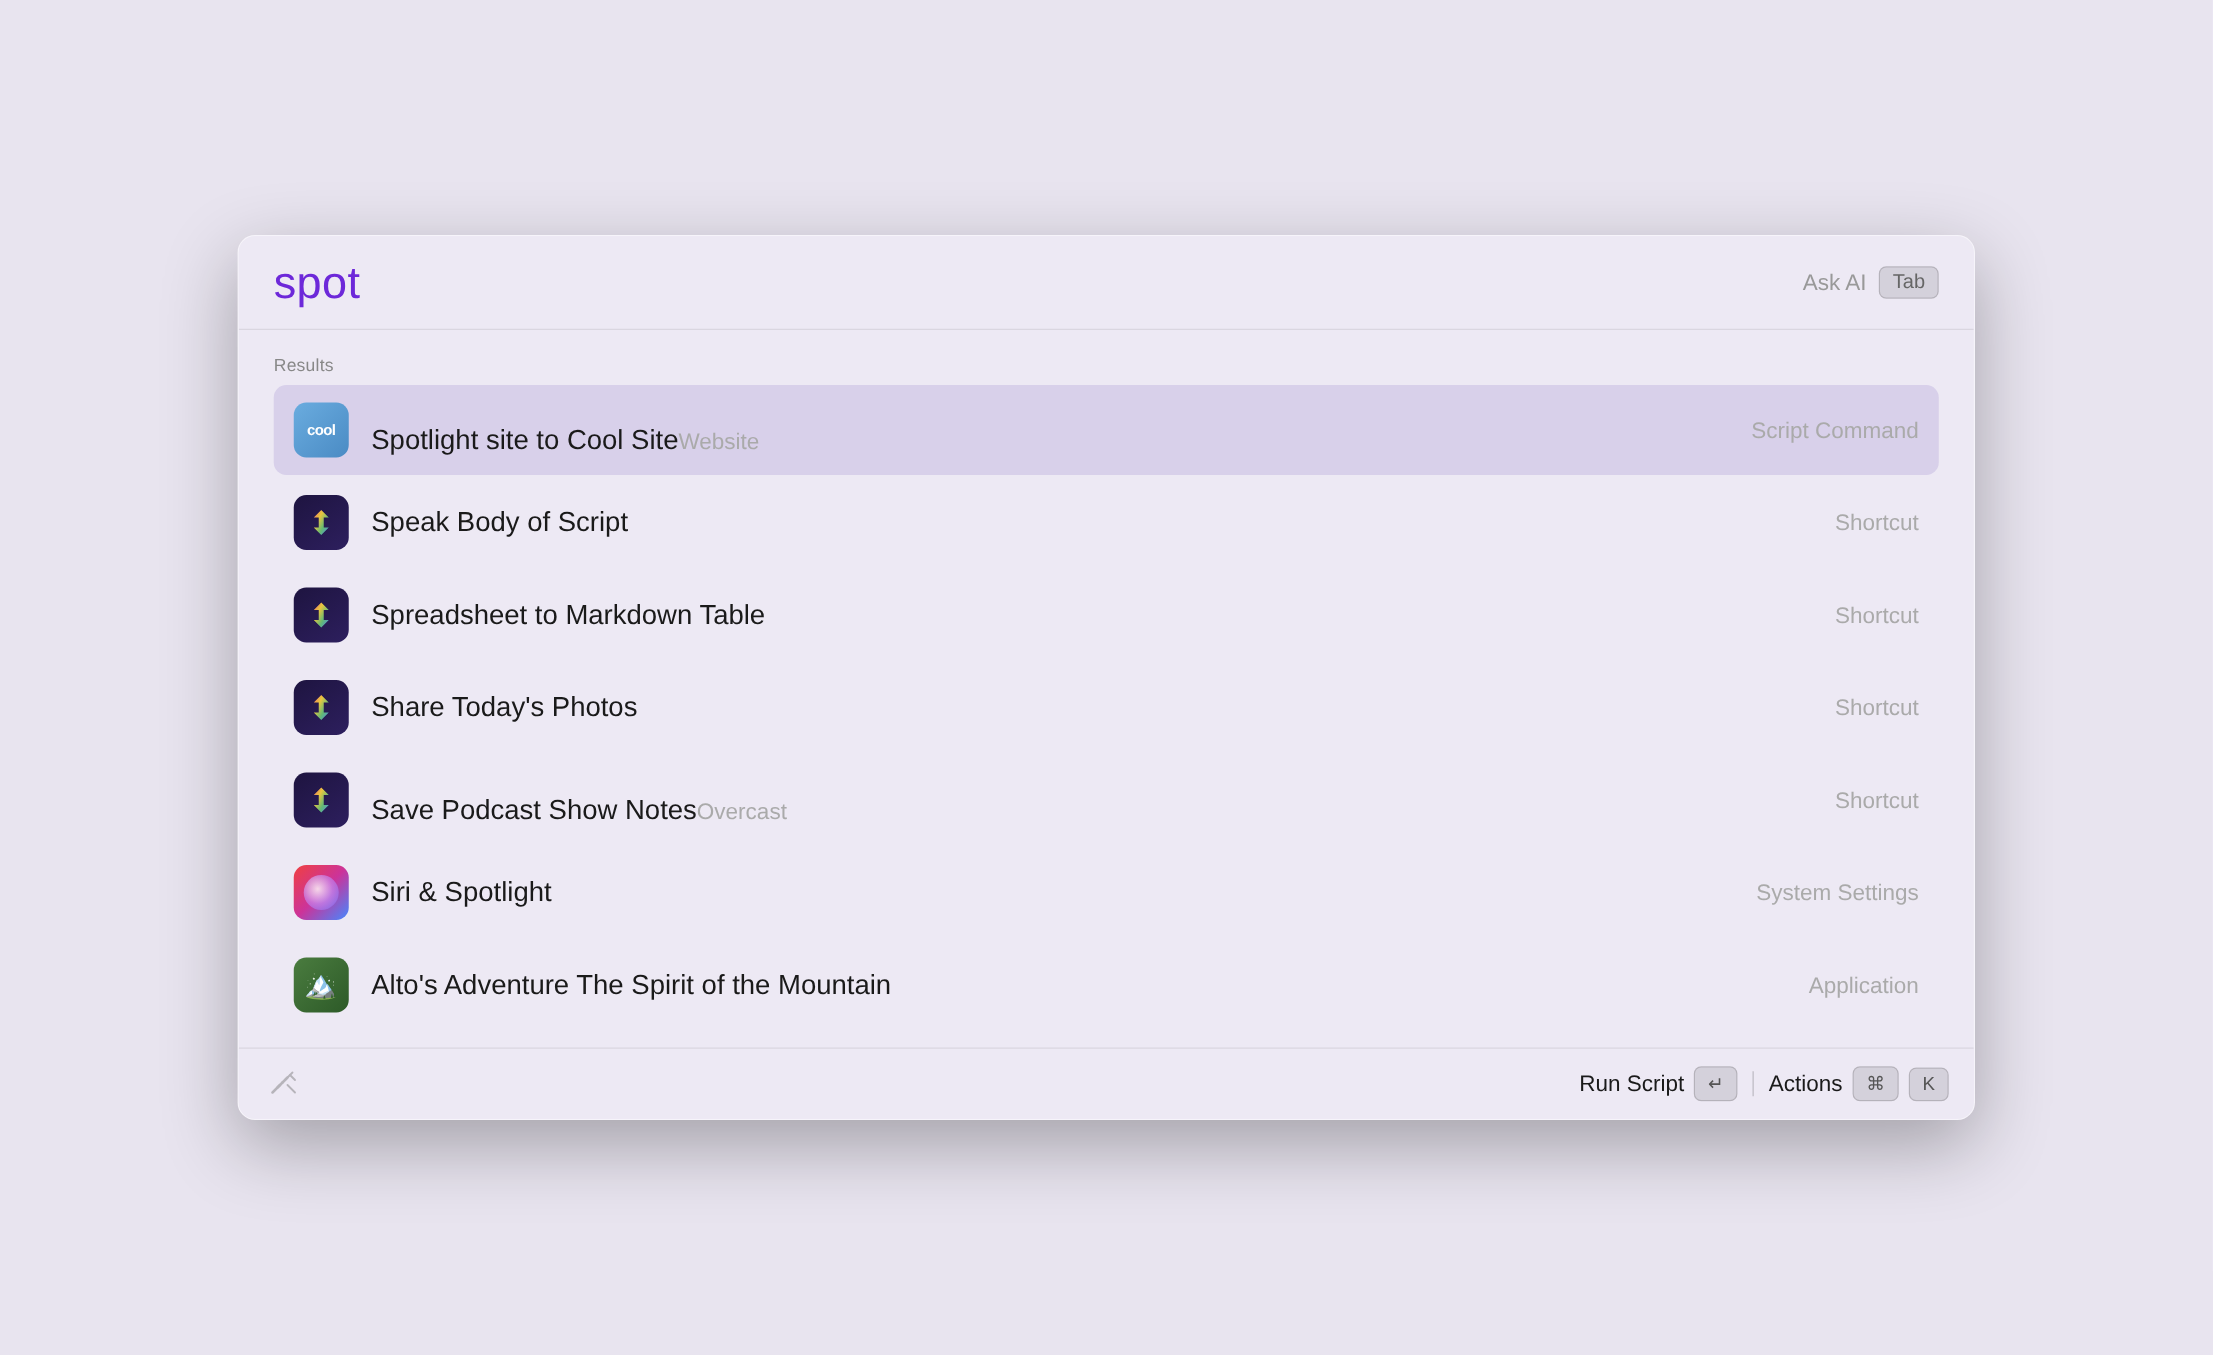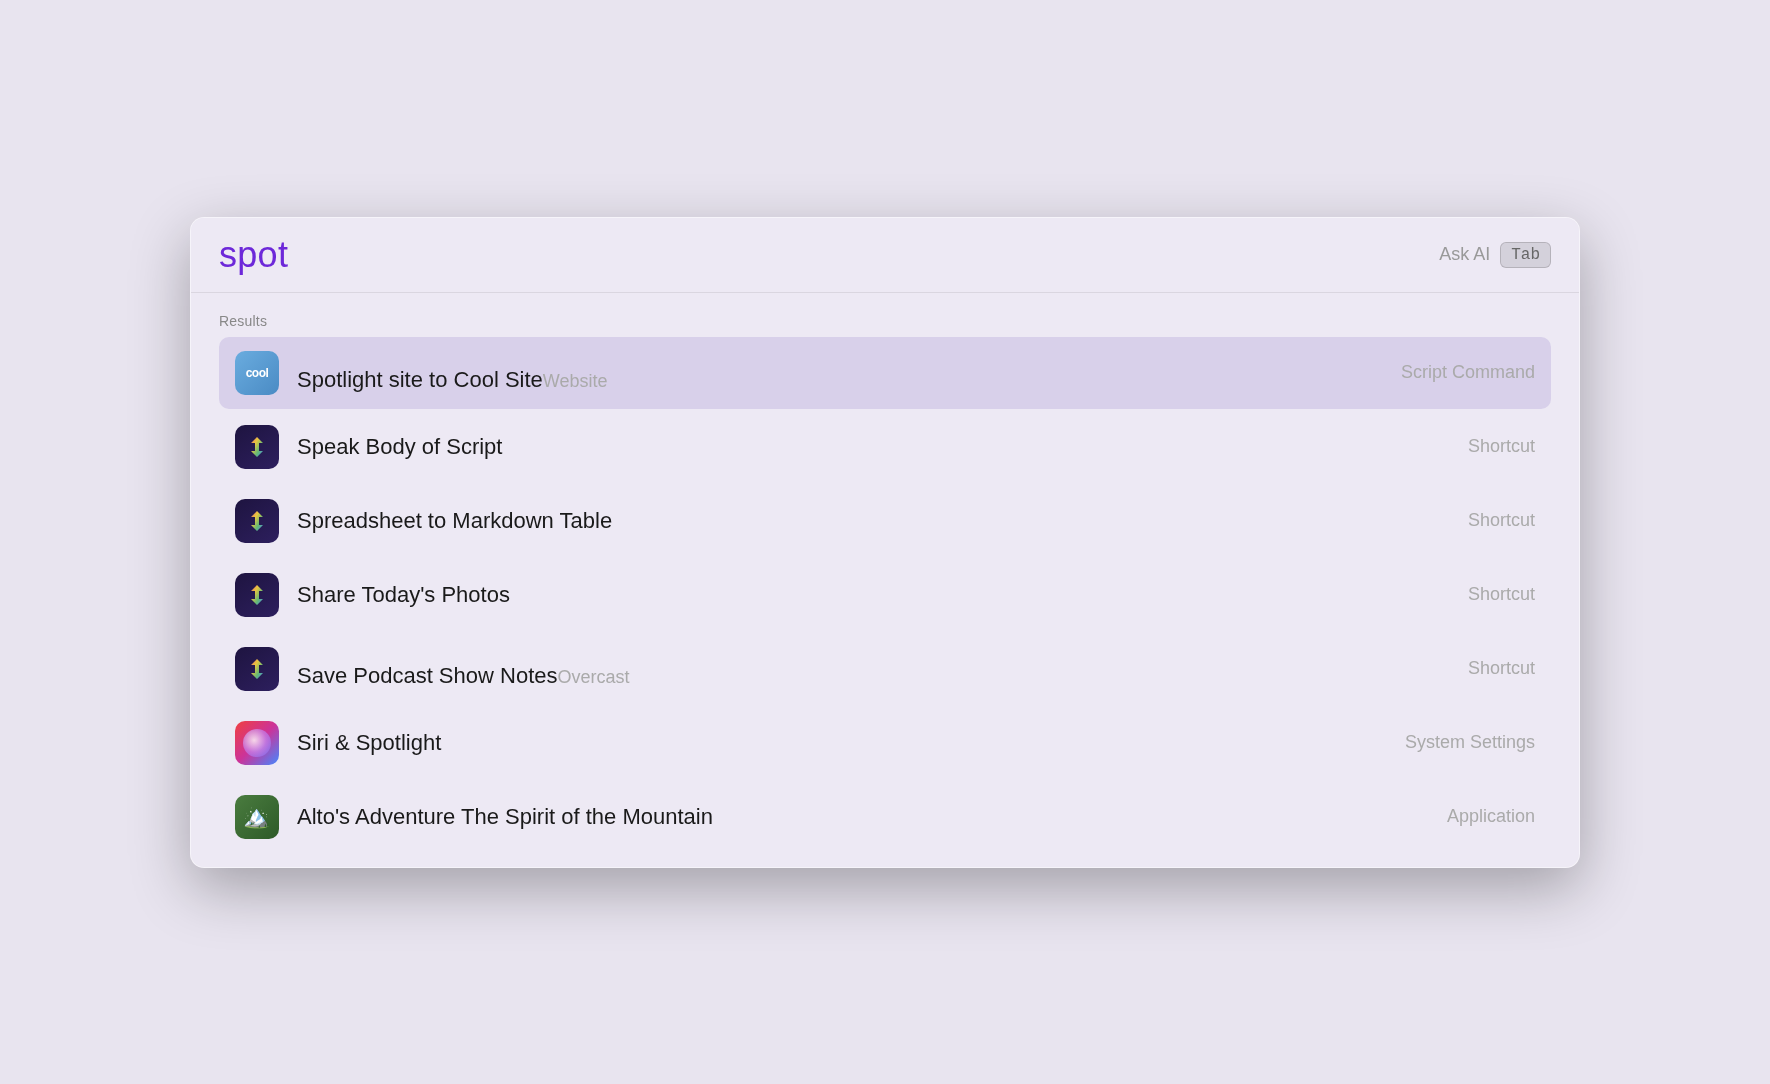--- a/index.html
+++ b/index.html
@@ -56,21 +56,20 @@
     }
 
     .tab-badge {
       background: rgba(0,0,0,0.1);
       border: 1px solid rgba(0,0,0,0.15);
       border-radius: 6px;
       padding: 3px 10px;
       font-size: 16px;
       color: #666;
       font-weight: 500;
-      font-family: Liberation Mono, monospace;
     }
 
     .results-section {
       padding: 20px 28px 12px;
     }
 
     .results-label {
       font-size: 14px;
       font-weight: 500;
       color: #888;
@@ -361,13 +360,33 @@
     <div class="result-icon alto-icon-wrapper">🏔️</div>
     <div class="result-text">
       <span class="result-name">Alto's Adventure The Spirit of the Mountain</span>
 
     </div>
     <span class="result-type">Application</span>
   </div>
       </div>
   </div>
 
+  <div class="footer-bar">
+    <div class="footer-left">
+      <div class="mic-icon">
+        <svg width="22" height="22" viewBox="0 0 22 22" fill="none">
+          <line x1="2" y1="18" x2="8" y2="12" stroke="#666" stroke-width="2" stroke-linecap="round"></line>
+          <line x1="6" y1="14" x2="10" y2="10" stroke="#666" stroke-width="2" stroke-linecap="round"></line>
+          <line x1="10" y1="10" x2="14" y2="6" stroke="#666" stroke-width="2" stroke-linecap="round"></line>
+          <line x1="12" y1="8" x2="18" y2="2" stroke="#666" stroke-width="1.5" stroke-linecap="round"></line>
+          <line x1="16" y1="4" x2="20" y2="8" stroke="#666" stroke-width="1.5" stroke-linecap="round"></line>
+          <line x1="14" y1="12" x2="20" y2="18" stroke="#666" stroke-width="1.5" stroke-linecap="round"></line>
+        </svg>
+      </div>
+    </div>
+    <span class="run-script-label">Run Script</span>
+    <span class="key-badge">↵</span>
+    <div class="divider"></div>
+    <span class="actions-label">Actions</span>
+    <span class="key-badge">⌘</span>
+    <span class="key-badge">K</span>
+  </div>
 </div>
 
 </body></html>

